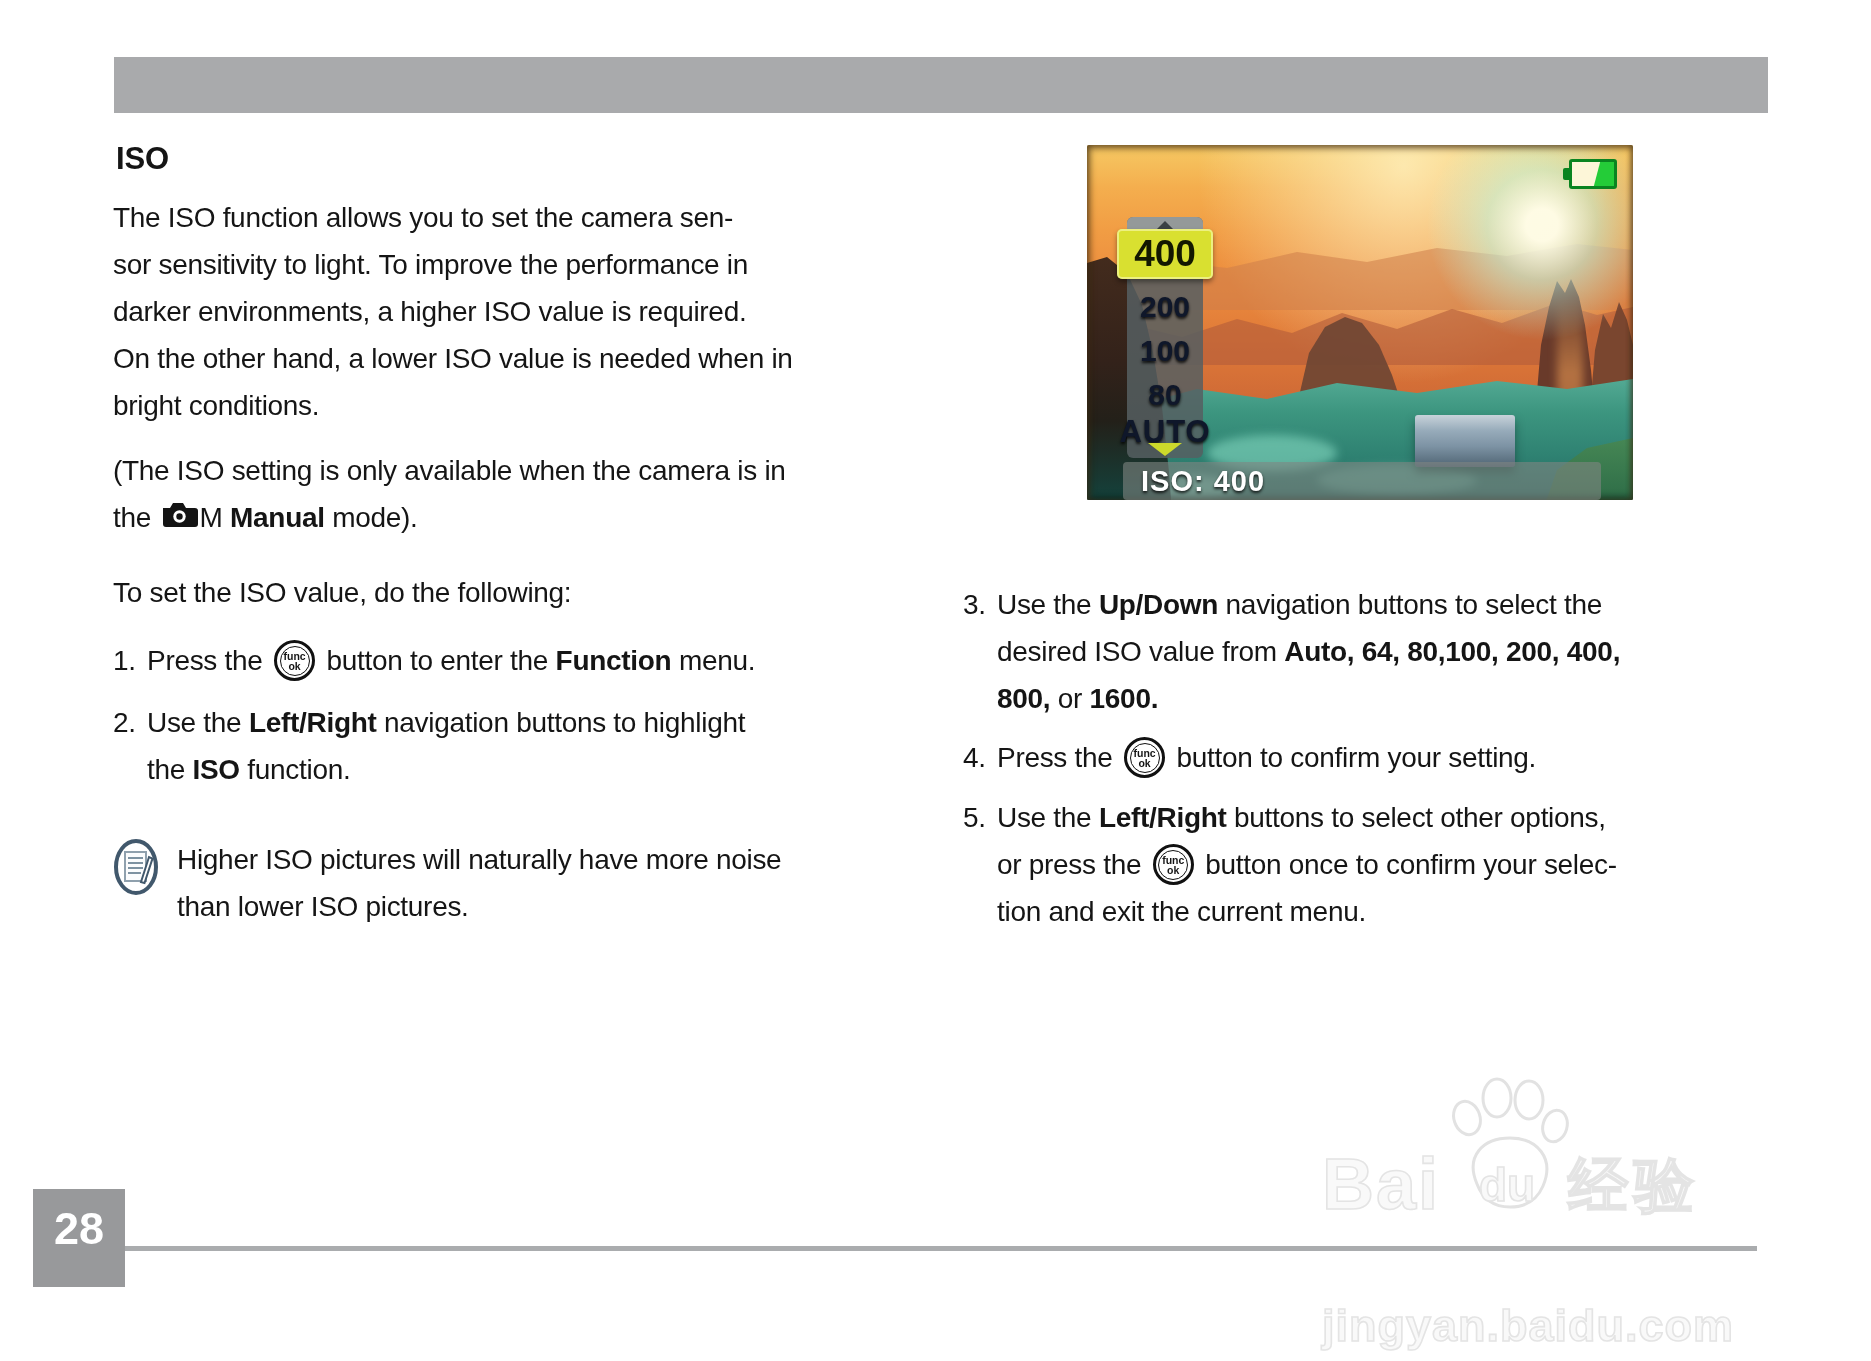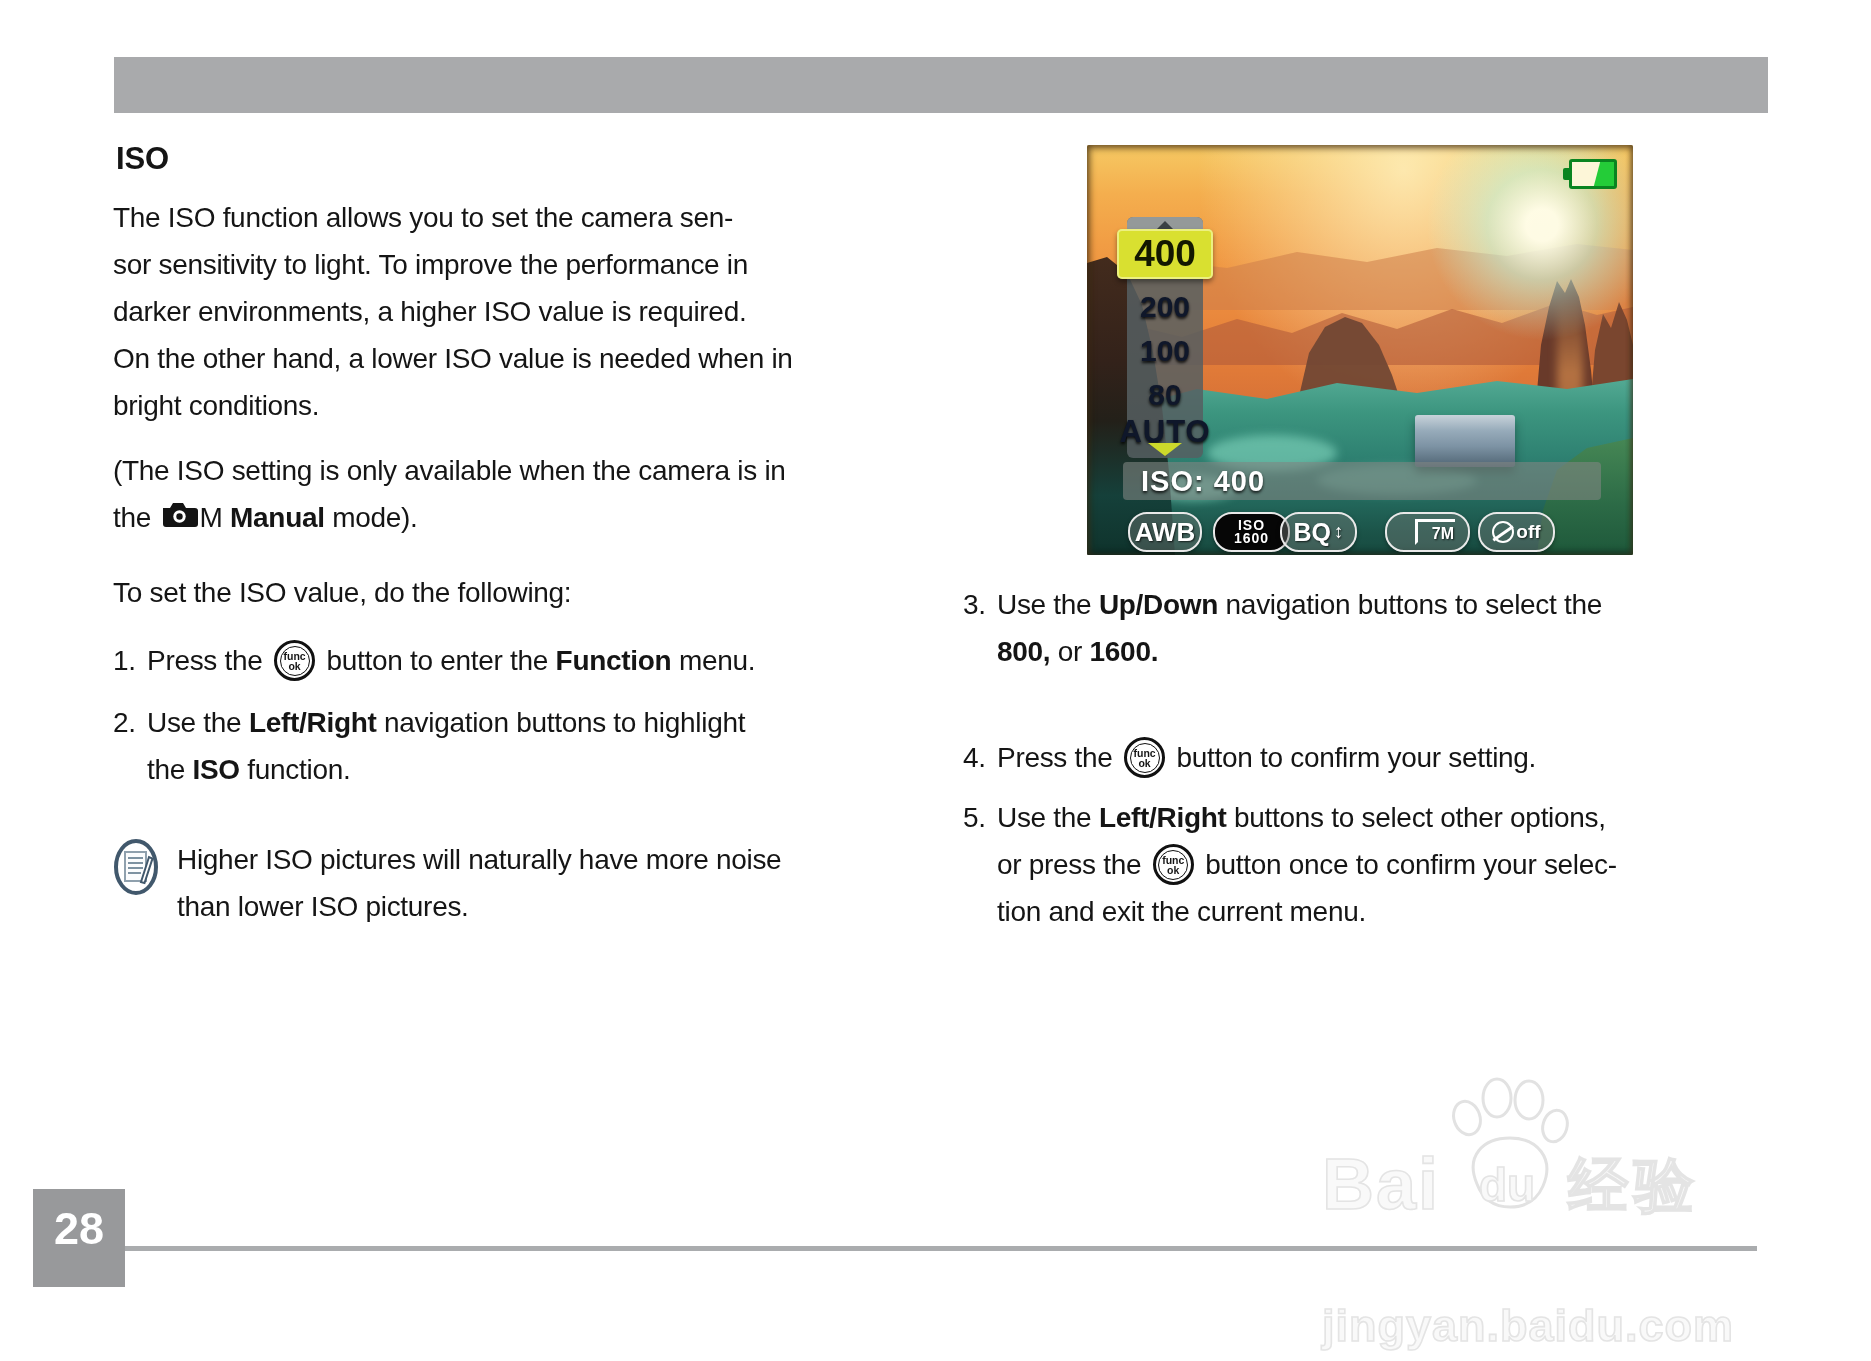--- a/index.html
+++ b/index.html
@@ -26,21 +26,21 @@
   .funcok .fo-in span{display:block;font-size:10.5px;line-height:10px;font-weight:bold;letter-spacing:0;white-space:nowrap;}
 
   
   .camico{display:inline-block;margin:0 2px 0 2px;flex:0 0 auto;}
 
   
   .note{position:absolute;left:113px;top:836px;display:flex;}
   .note-ico{flex:0 0 46px;margin-right:18px;margin-top:2px;}
 
   
-  .lcd{position:absolute;left:1087px;top:145px;width:546px;height:410px;overflow:hidden;border-radius:2px;
+  .lcd{position:absolute;left:1087px;top:145px;width:546px;height:355px;overflow:hidden;border-radius:2px;
        font-family:"Liberation Sans","DejaVu Sans",sans-serif;}
   .lcd .layer{position:absolute;left:0;top:0;right:0;bottom:0;}
   .sky{background:linear-gradient(180deg,#f6c963 0%,#f4ae4e 12%,#f19d44 24%,#ec8c3e 38%,#e07a38 55%,#cf6a36 72%,#b95f3a 88%,#a85538 100%);}
   .glow1{background:radial-gradient(circle at 455px 80px,rgba(255,255,235,.95) 0 16px,rgba(190,250,235,.55) 55px,rgba(190,240,230,0) 115px);}
   .glow2{background:radial-gradient(ellipse at 58% 6%,rgba(255,243,195,.8),rgba(255,243,195,0) 46%);}
   .ridge-far{position:absolute;left:0;top:95px;width:546px;height:70px;background:rgba(205,125,75,.55);
     clip-path:polygon(0 30px,70px 20px,140px 28px,210px 12px,280px 22px,350px 8px,420px 16px,490px 4px,546px 10px,546px 70px,0 70px);}
   .ridge-mid{position:absolute;left:0;top:140px;width:546px;height:80px;background:rgba(178,92,58,.6);
     clip-path:polygon(0 50px,45px 40px,95px 52px,150px 34px,205px 48px,255px 28px,310px 44px,365px 24px,415px 38px,470px 18px,510px 30px,546px 22px,546px 80px,0 80px);}
   .rock-center{position:absolute;left:200px;top:170px;width:130px;height:90px;background:#6f4533;opacity:.92;
@@ -231,20 +231,24 @@
 
   <div class="tblock li" style="left:963px;top:581px;">
     <span class="num">3.</span>
     <div>
       <div class="line">
           <span>Use the </span>
           <span class="b">Up/Down</span>
           <span> navigation buttons to select the</span>
         </div>
       <div class="line">
+          <span>desired ISO value from </span>
+          <span class="b">Auto, 64, 80,100, 200, 400,</span>
+        </div>
+      <div class="line">
           <span class="b">800,</span>
           <span> or </span>
           <span class="b">1600.</span>
         </div>
     </div>
   </div>
 
   <div class="tblock li" style="left:963px;top:734px;">
     <span class="num">4.</span>
     <div>

